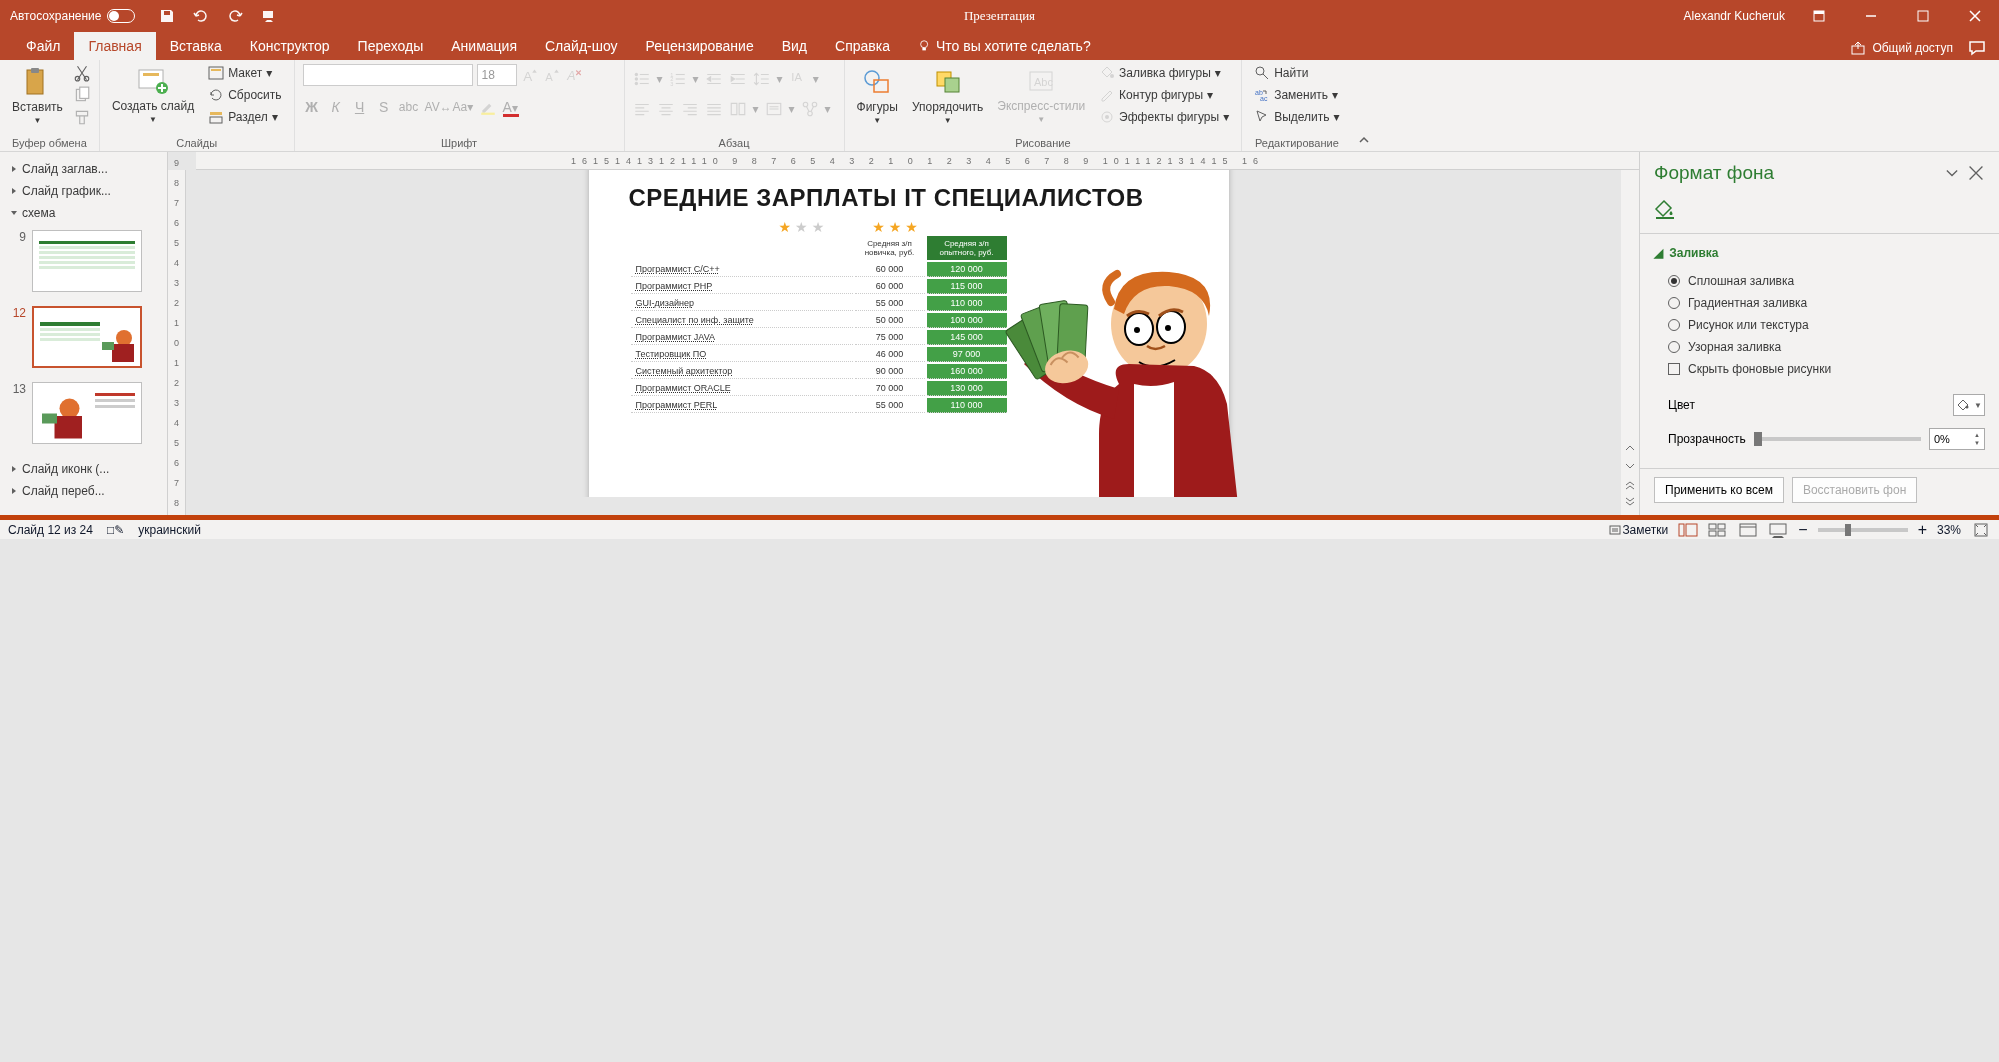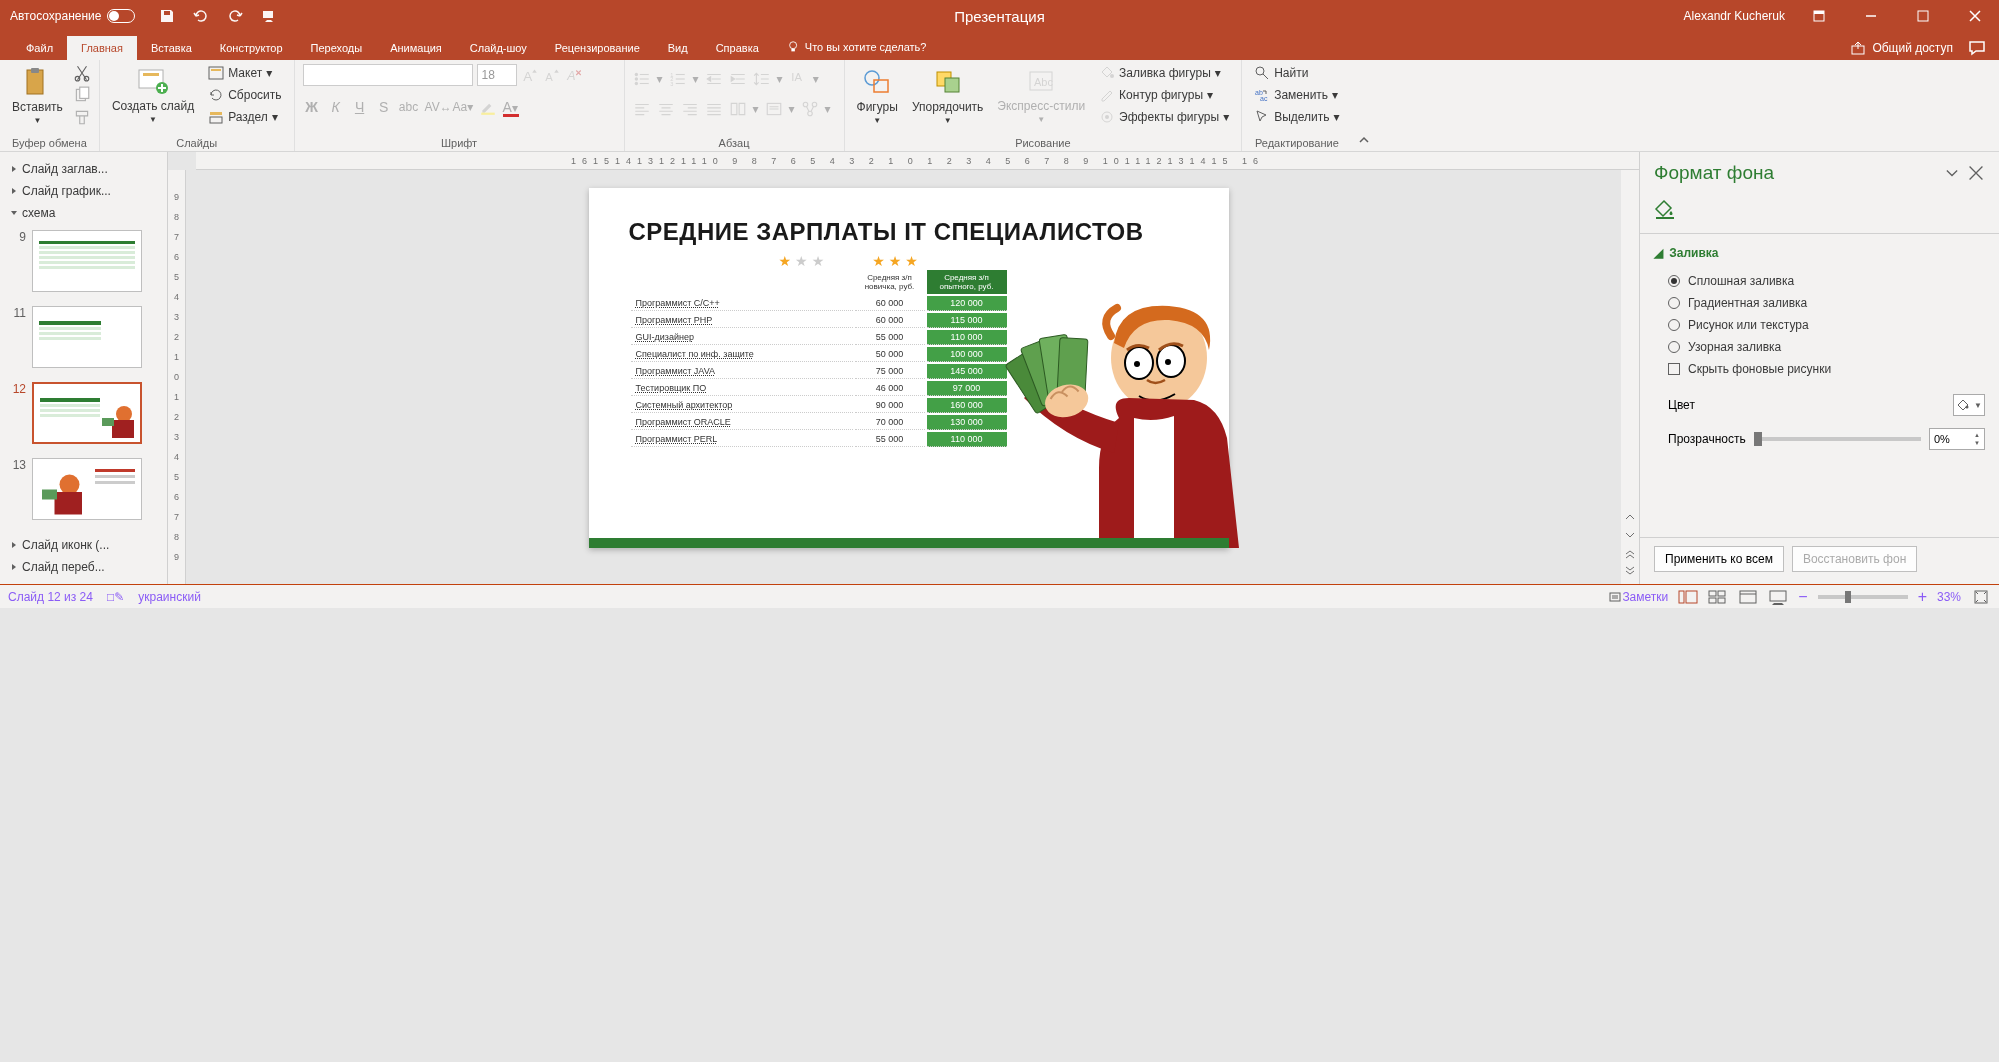--- a/index.html
+++ b/index.html
@@ -5,28 +5,28 @@
 * { margin: 0; padding: 0; box-sizing: border-box; font-family: "Segoe UI", Arial, sans-serif; }
 body { background: #e6e6e6; overflow: hidden; font-size: 12px; }
 
 
 .titlebar { height: 32px; background: #b7472a; display: flex; align-items: center; color: #fff; position: relative; }
 .titlebar .autosave { display: flex; align-items: center; gap: 6px; padding: 0 10px; font-size: 12px; }
 .toggle { width: 28px; height: 14px; border: 1px solid #fff; border-radius: 8px; position: relative; }
 .toggle::after { content: ""; position: absolute; left: 1px; top: 1px; width: 10px; height: 10px; background: #fff; border-radius: 50%; }
 .qat { display: flex; gap: 18px; padding: 0 14px; }
 .qat-icon { width: 16px; height: 16px; color: #fff; opacity: 0.95; cursor: pointer; }
-.title-center { position: absolute; left: 50%; transform: translateX(-50%); font-size: 15px; }
+.title-center { position: absolute; left: 50%; transform: translateX(-50%); font-size: 13px; font-family: Liberation Serif, serif; }
 .title-right { margin-left: auto; display: flex; align-items: center; gap: 16px; padding-right: 6px; font-size: 12px; }
 .winbtn { width: 36px; height: 32px; display: flex; align-items: center; justify-content: center; cursor: pointer; }
 .winbtn svg { width: 12px; height: 12px; }
 
 
 .ribbon-tabs { height: 28px; background: #b7472a; display: flex; align-items: flex-end; color: #fff; padding-left: 12px; }
-.tab { padding: 6px 14px; font-size: 11px; cursor: pointer; }
+.tab { padding: 6px 14px; font-size: 14px; cursor: pointer; }
 .tab.active { background: #f3f2f1; color: #b7472a; }
 .tab-right { margin-left: auto; display: flex; align-items: center; gap: 6px; padding-right: 12px; color: #fff; }
 .share-icon { width: 16px; height: 16px; }
 .comment-icon { width: 20px; height: 20px; stroke: #fff; fill: none; stroke-width: 1.5; }
 
 
 .ribbon { height: 92px; background: #f3f2f1; border-bottom: 1px solid #d6d6d6; display: flex; }
 .group { border-right: 1px solid #e0e0e0; padding: 4px 8px 2px; display: flex; flex-direction: column; }
 .group-body { flex: 1; display: flex; align-items: flex-start; gap: 6px; }
 .group-label { font-size: 11px; text-align: center; color: #606060; padding-top: 2px; }
@@ -106,21 +106,21 @@
 .trans-row { display: flex; align-items: center; gap: 8px; padding: 6px 0 6px 14px; font-size: 12px; }
 .slider-track { flex: 1; height: 4px; background: #c8c8c8; position: relative; }
 .slider-thumb { position: absolute; left: 0; top: -5px; width: 8px; height: 14px; background: #777; cursor: pointer; }
 .spinner { width: 56px; height: 22px; border: 1px solid #aaa; background: #fff; display: flex; align-items: center; padding: 0 4px; font-size: 11px; justify-content: space-between; }
 .spinner-btns { display: flex; flex-direction: column; font-size: 6px; line-height: 8px; color: #606060; }
 .pane-footer { padding: 8px 14px 12px; border-top: 1px solid #d0d0d0; display: flex; gap: 8px; }
 .pane-footer button { padding: 5px 10px; font-size: 12px; background: #fdfdfd; border: 1px solid #bfbfbf; cursor: pointer; }
 .pane-footer button.disabled { color: #aaa; }
 
 
-.statusbar { height: 24px; background: #f3f2f1; border-top: 1px solid #c2410c; display: flex; align-items: center; font-size: 12px; color: #8b5cf6; padding: 0 8px; }
+.statusbar { height: 24px; background: #f3f2f1; border-top: 5px solid #c2410c; display: flex; align-items: center; font-size: 12px; color: #0f172a; padding: 0 8px; }
 .statusbar .sb-left { display: flex; gap: 14px; align-items: center; }
 .statusbar .sb-right { margin-left: auto; display: flex; align-items: center; gap: 10px; }
 .view-btn { width: 20px; height: 16px; cursor: pointer; }
 .zoom-slider { width: 90px; height: 4px; background: #c8c8c8; position: relative; }
 .zoom-slider::after { content: ""; position: absolute; left: 30%; top: -4px; width: 6px; height: 12px; background: #777; }
 </style>
 </head>
 <body>
 
 <div class="titlebar">
@@ -468,31 +468,20 @@
           <span>схема</span>
         </div>
 
       <div class="thumb-row">
         <div class="thumb-num">9</div>
         <div class="thumb-img">
             <div class="thumb-table">
               <div class="thumb-table-row hdr"></div>
               <div class="thumb-table-row"></div>
               <div class="thumb-table-row"></div>
-              <div class="thumb-table-row"></div>
-              <div class="thumb-table-row"></div>
-              <div class="thumb-table-row"></div>
-            </div>
-          </div>
-      </div>
-      <div class="thumb-row">
-        <div class="thumb-num">11</div>
-        <div class="thumb-img">
-            <div class="thumb-table" style="top:14px;right:40px">
-              <div class="thumb-table-row hdr" style="height:4px"></div>
               <div class="thumb-table-row"></div>
               <div class="thumb-table-row"></div>
               <div class="thumb-table-row"></div>
             </div>
           </div>
       </div>
       <div class="thumb-row">
         <div class="thumb-num sel">12</div>
         <div class="thumb-img sel">
           <div class="thumb-table" style="top:14px;right:40px">

